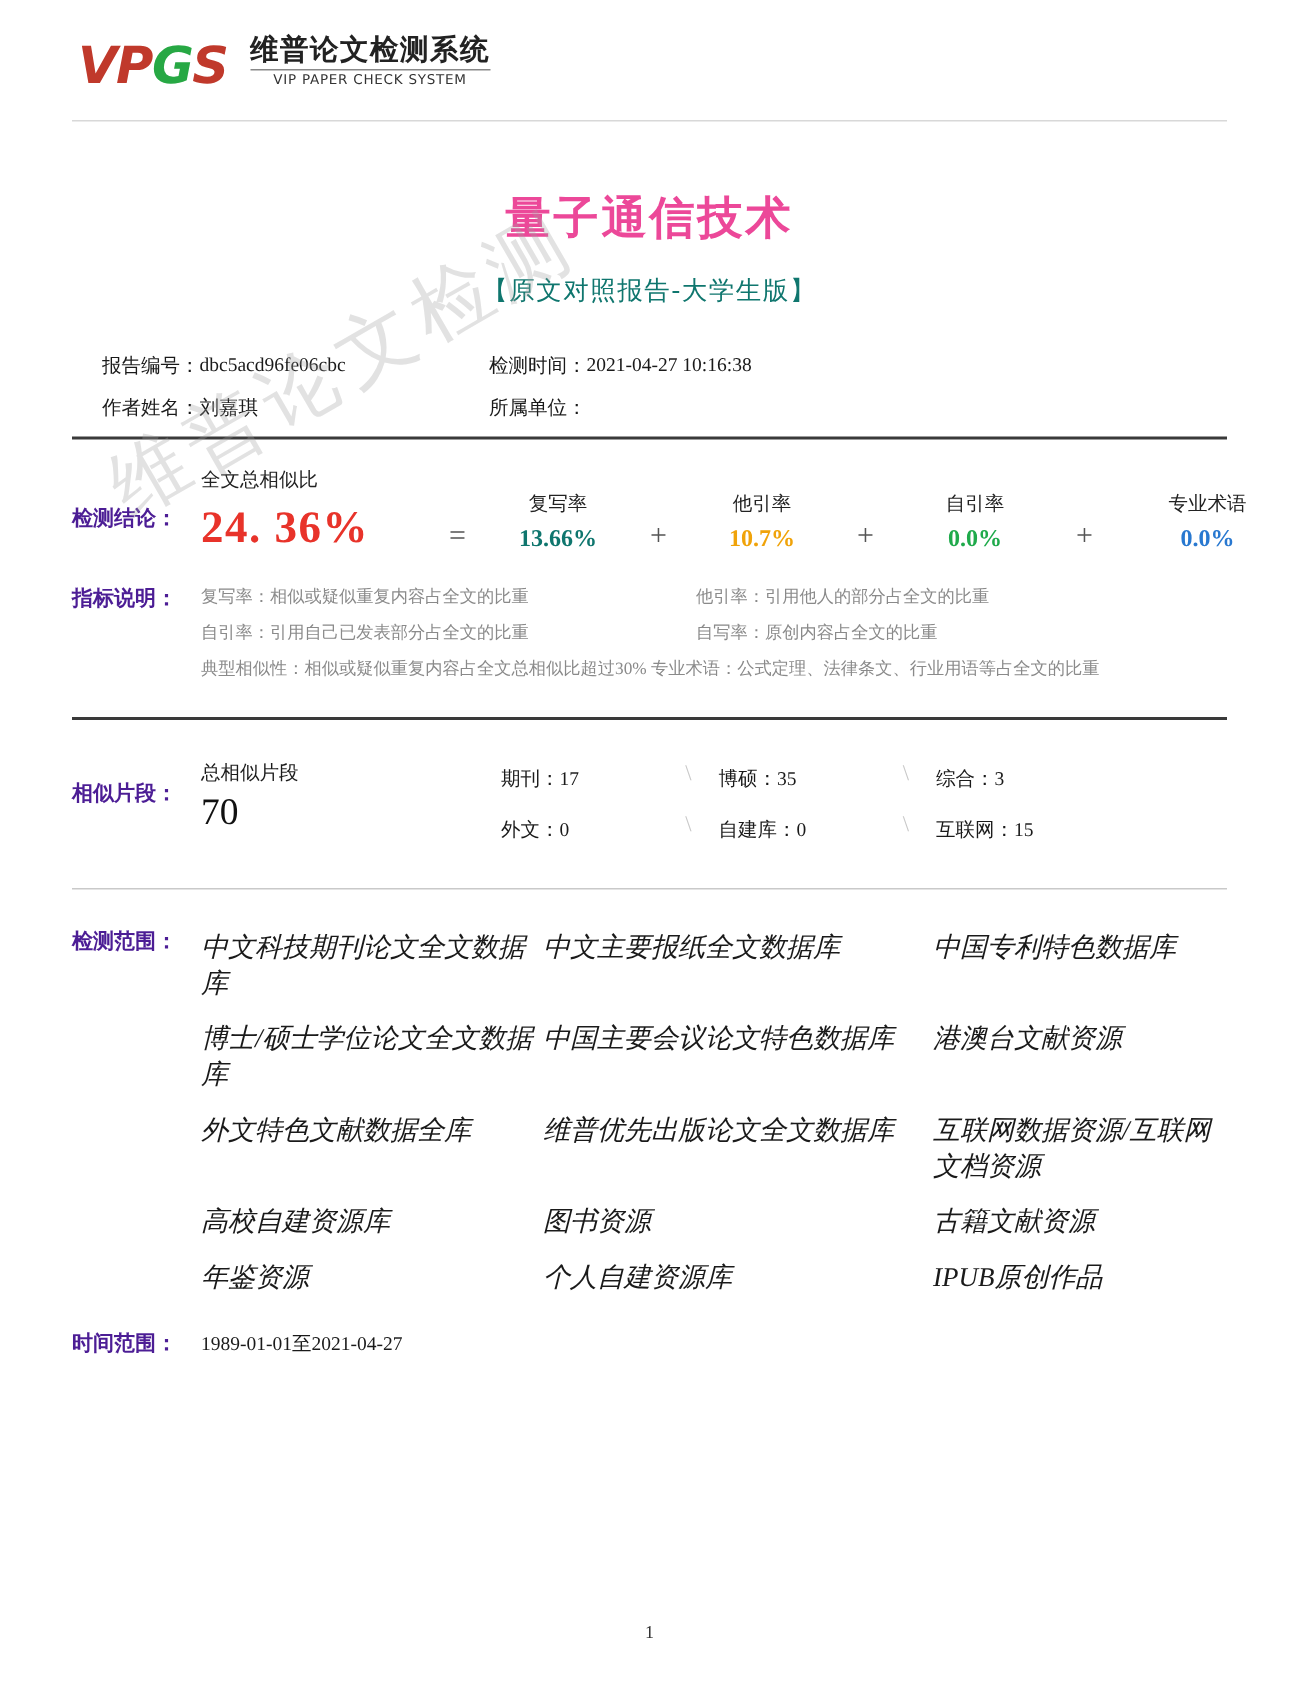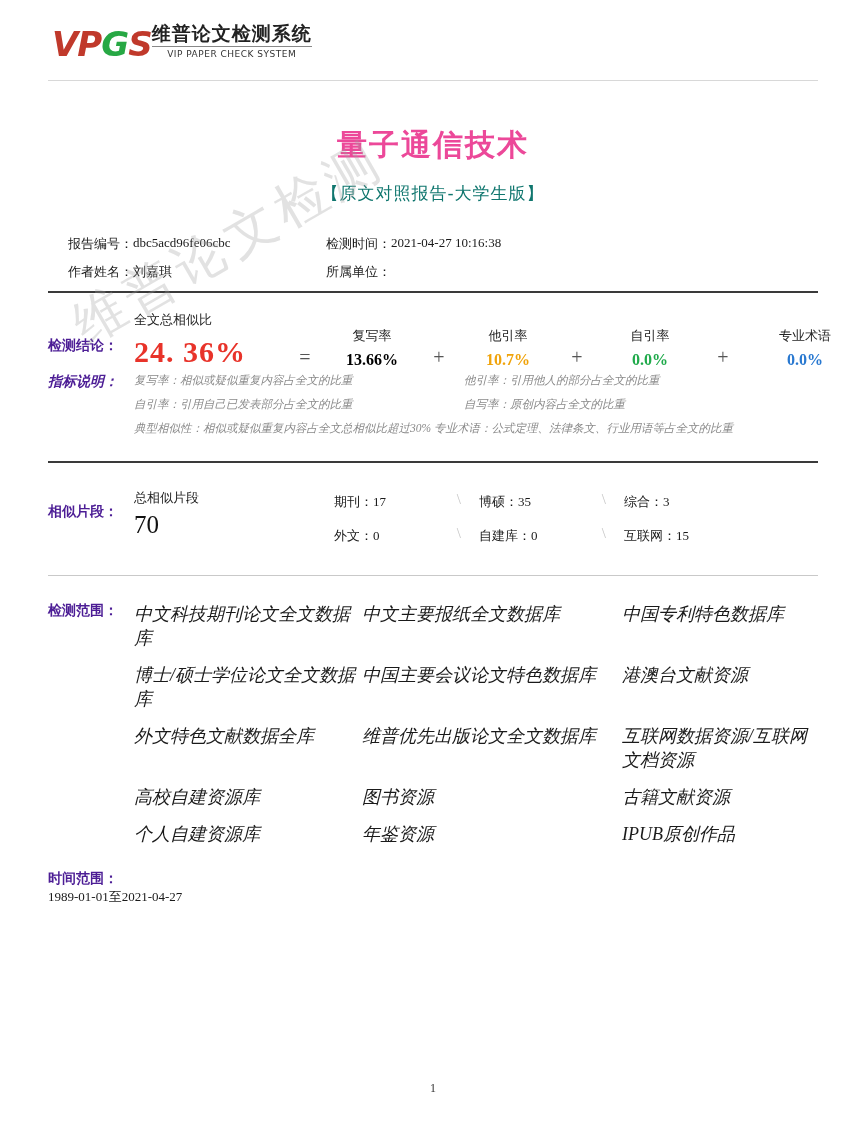--- a/index.html
+++ b/index.html
@@ -43,21 +43,21 @@
     font-style: italic;
     font-size: 34px;
     letter-spacing: -1px;
     line-height: 1;
   }
   .logo-v { color: #c0392b; }
   .logo-p { color: #c0392b; }
   .logo-g { color: #27a844; font-size: 34px; }
   .logo-s { color: #c0392b; }
   .logo-text {
-    margin-left: 0;
+    margin-left: 15px;
     padding-bottom: 2px;
   }
   .logo-cn {
     font-family: "DejaVu Sans", sans-serif;
     font-size: 19px;
     font-weight: bold;
     color: #222;
     letter-spacing: 1px;
     line-height: 1.1;
   }
@@ -159,43 +159,42 @@
     font-family: "Liberation Serif", serif;
   }
   .op {
     font-size: 20px;
     color: #555;
     padding-top: 22px;
     width: 42px;
     text-align: center;
     font-family: "Liberation Serif", serif;
   }
-  .c-red { color: #000000; }
+  .c-red { color: #0f766e; }
   .c-orange { color: #f0a30a; }
   .c-green { color: #1faa4b; }
   .c-blue { color: #2878d0; }
 
   .w-92 { width: 92px; }
   .w-96 { width: 96px; }
   .w-100 { width: 104px; }
   .w-120 { width: 122px; }
 
   
   .others {
     margin-top: 24px;
     display: flex;
   }
   .others-body { flex: 1; font-size: 13px; }
   .others-line { margin-bottom: 12px; }
 
   
   .expl {
-    margin-top: 4px;
-    display: flex;
-    font-style: italic;
+    margin-top: 21px;
+    display: flex;
   }
   .expl-body {
     flex: 1;
     font-size: 11.5px;
     color: #8a8a8a;
   }
   .expl-row {
     display: flex;
     margin-bottom: 9px;
   }
@@ -244,21 +243,20 @@
     display: grid;
     grid-template-columns: 228px 260px auto;
     grid-row-gap: 13px;
     font-size: 18px;
     font-style: italic;
   }
   .timerange {
     margin-top: 24px;
     display: flex;
     font-size: 13px;
-    flex-direction: column;
   }
   .timerange .side-label { padding-top: 0; }
 
   
   .watermark {
     position: absolute;
     left: 60px;
     top: 300px;
     font-family: "DejaVu Sans", sans-serif;
     font-size: 52px;
@@ -438,22 +436,22 @@
       <div>中国专利特色数据库</div>
       <div>博士/硕士学位论文全文数据库</div>
       <div>中国主要会议论文特色数据库</div>
       <div>港澳台文献资源</div>
       <div>外文特色文献数据全库</div>
       <div>维普优先出版论文全文数据库</div>
       <div>互联网数据资源/互联网文档资源</div>
       <div>高校自建资源库</div>
       <div>图书资源</div>
       <div>古籍文献资源</div>
+      <div>年鉴资源</div>
       <div>个人自建资源库</div>
-      <div>年鉴资源</div>
       <div>IPUB原创作品</div>
     </div>
   </div>
 
   <div class="timerange">
     <div class="side-label">时间范围：</div>
     <div>1989-01-01至2021-04-27</div>
   </div>
 
   <div class="footer">

